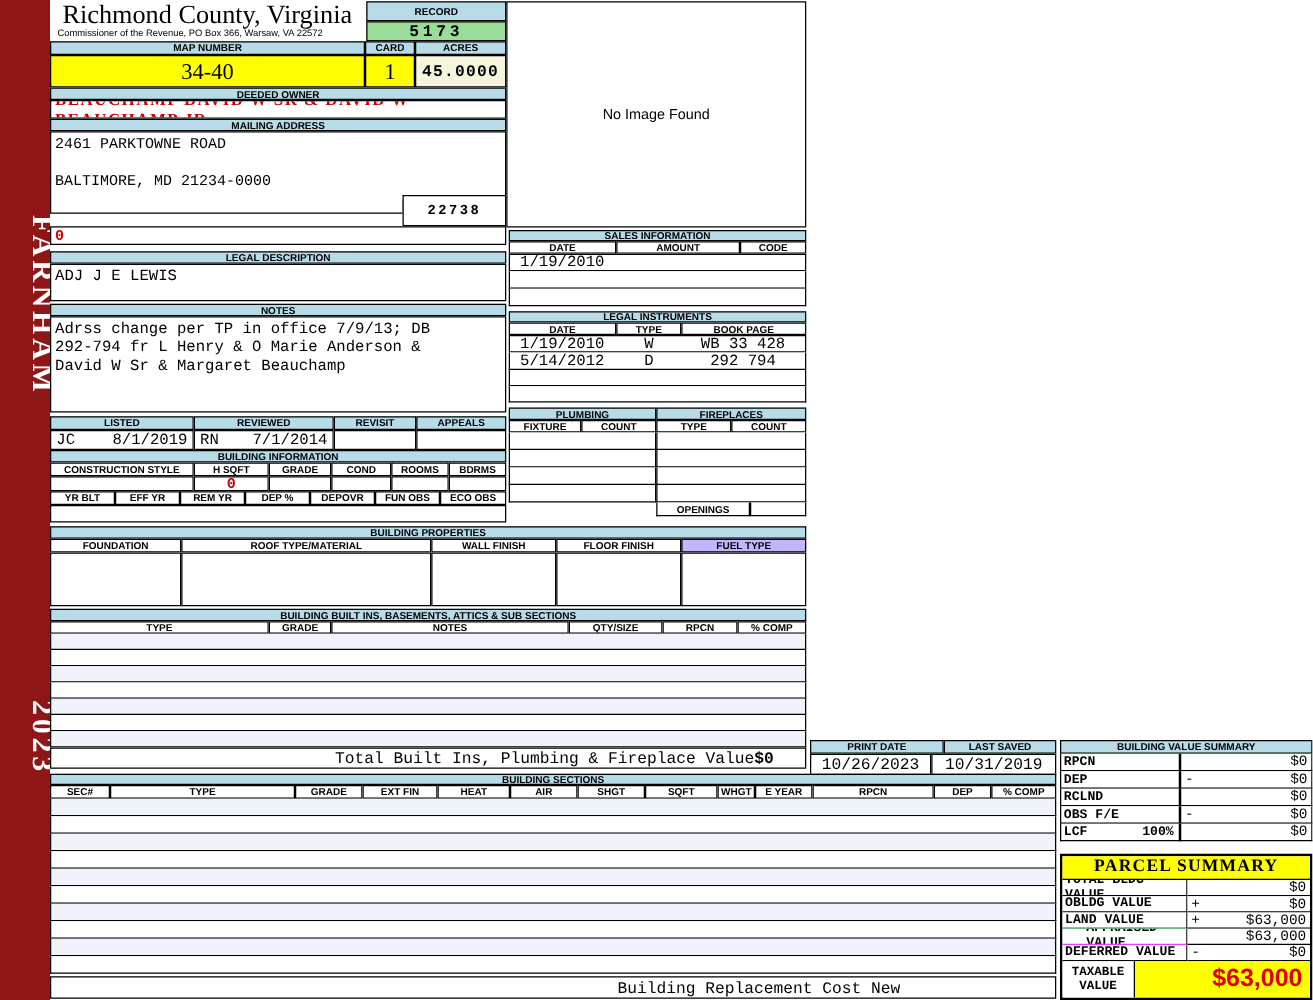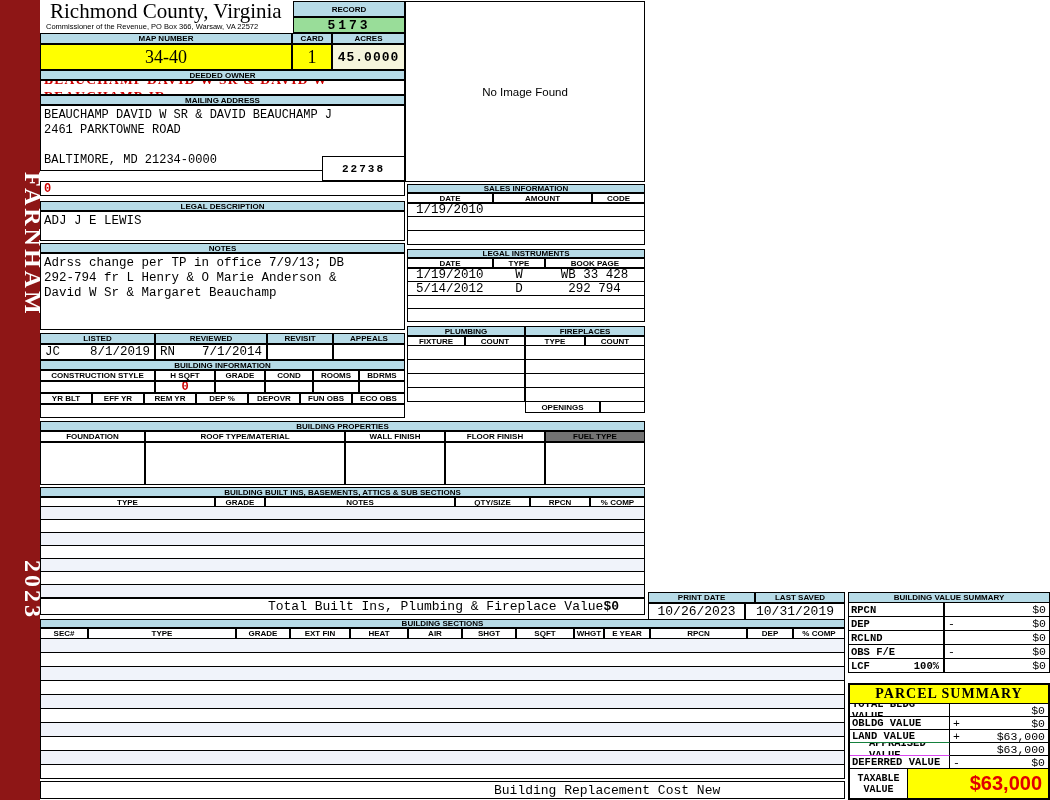--- a/index.html
+++ b/index.html
@@ -59,21 +59,20 @@
     <div class="c bigval" style="width:40px;background:var(--yellow)">1</div>
     <div class="c mono center" style="width:73px;background:var(--cream);font-weight:bold;font-size:13px;letter-spacing:1px">45.0000</div>
   </div>
 
   <div class="abs h" style="left:40px;top:70px;width:365px;height:10px">DEEDED OWNER</div>
   <div class="abs c serif redtx" style="left:40px;top:80px;width:365px;height:15px;font-size:13.5px;letter-spacing:1.2px;padding-left:3px">BEAUCHAMP DAVID W SR &amp; DAVID W BEAUCHAMP JR</div>
 
   <div class="abs h" style="left:40px;top:95px;width:365px;height:10px">MAILING ADDRESS</div>
   <div class="abs c" style="left:40px;top:105px;width:365px;height:66px;align-items:flex-start">
     <div class="mono" style="font-size:12px;line-height:15px;padding:2px 0 0 3px">
-      <div>BEAUCHAMP DAVID W SR &amp; DAVID BEAUCHAMP J</div>
       <div>2461 PARKTOWNE ROAD</div>
       <div>&nbsp;</div>
       <div>BALTIMORE, MD 21234-0000</div>
     </div>
   </div>
   <div class="abs h" style="left:322px;top:160px;width:75px;height:10px">ACCOUNT</div>
   <div class="abs c mono center" style="left:322px;top:156px;width:83px;height:25px;font-weight:bold;font-size:11px;letter-spacing:2px">22738</div>
 
   <div class="abs c mono redtx" style="left:40px;top:181px;width:365px;height:15px;font-size:12px;padding-left:3px">0</div>
 
@@ -135,21 +134,21 @@
     <div class="h" style="width:53px;background:#fff">ECO OBS</div>
   </div>
   <div class="abs c" style="left:40px;top:404px;width:365px;height:14px"></div>
 
   <div class="abs h" style="left:40px;top:421px;width:605px;height:10px">BUILDING PROPERTIES</div>
   <div class="abs r" style="left:40px;top:431px;width:605px;height:11px">
     <div class="h" style="width:105px;background:#fff">FOUNDATION</div>
     <div class="h" style="width:200px;background:#fff">ROOF TYPE/MATERIAL</div>
     <div class="h" style="width:100px;background:#fff">WALL FINISH</div>
     <div class="h" style="width:100px;background:#fff">FLOOR FINISH</div>
-    <div class="h" style="width:100px;background:#737373">FUEL TYPE</div>
+    <div class="h" style="width:100px;background:#c4b5fd">FUEL TYPE</div>
   </div>
   <div class="abs r" style="left:40px;top:442px;width:605px;height:43px">
     <div class="c" style="width:105px"></div>
     <div class="c" style="width:200px"></div>
     <div class="c" style="width:100px"></div>
     <div class="c" style="width:100px"></div>
     <div class="c" style="width:100px"></div>
   </div>
 
   <div class="abs h" style="left:40px;top:487px;width:605px;height:10px">BUILDING BUILT INS, BASEMENTS, ATTICS &amp; SUB SECTIONS</div>

